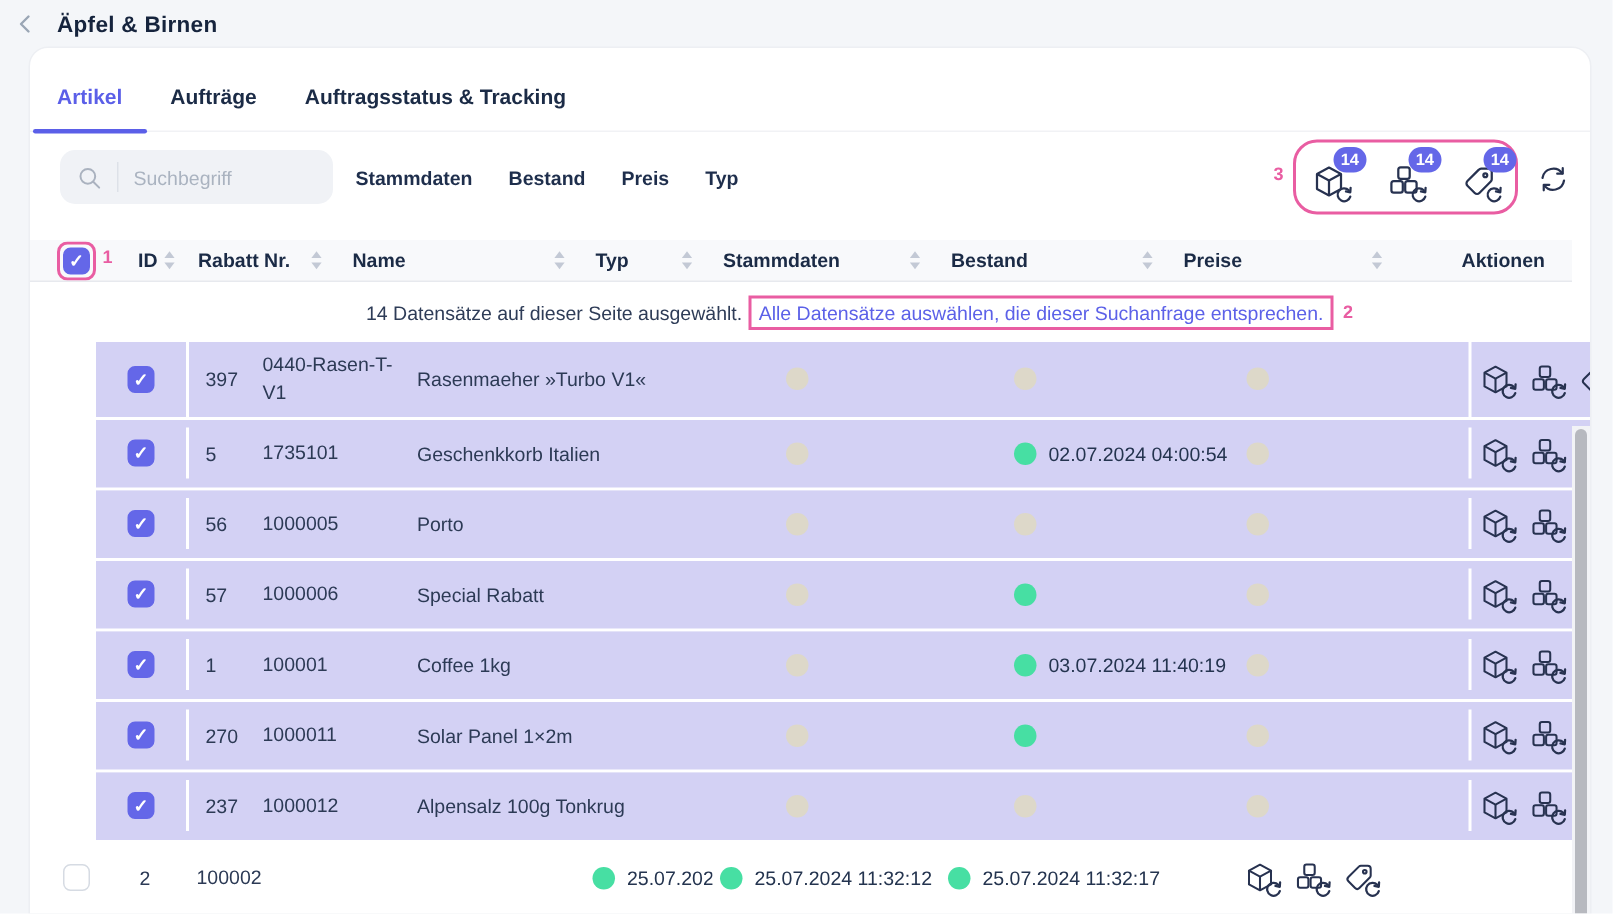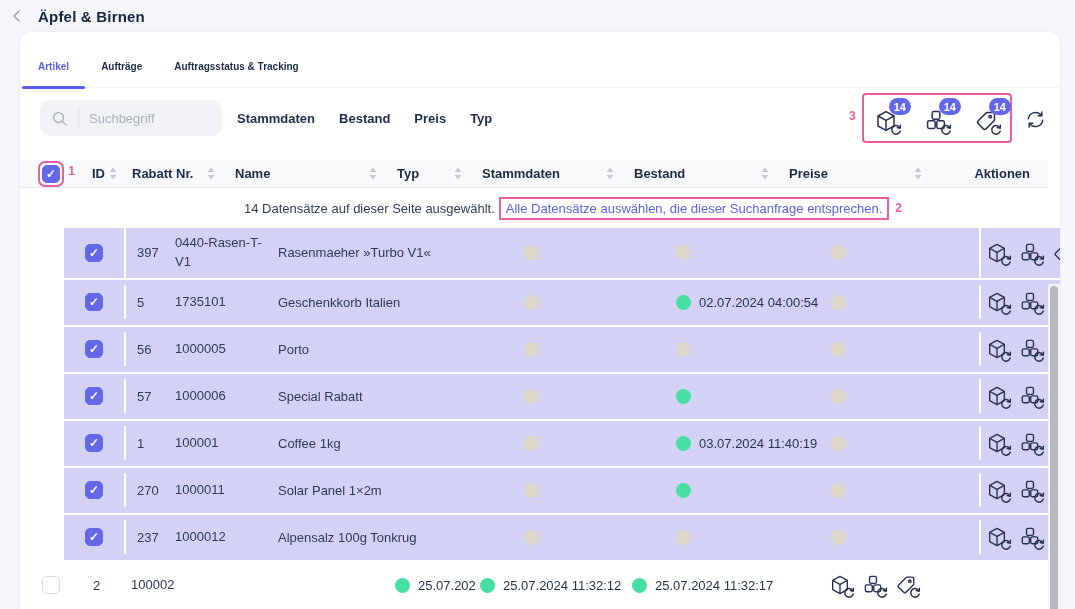--- a/index.html
+++ b/index.html
@@ -9,36 +9,36 @@
   
   .topbar { height:32px; display:flex; align-items:center; gap:14px; padding-left:10px; }
   .back-btn { width:14px; height:14px; display:flex; align-items:center; justify-content:center; cursor:pointer; }
   .page-title { font-size:15px; font-weight:700; color:#16243d; letter-spacing:.2px; }
 
   
   .card { position:absolute; left:20px; top:32px; width:1040px; height:577px; background:#fff; border-radius:12px 12px 0 0; overflow:hidden; box-shadow:0 0 0 1px rgba(20,30,60,.03); }
 
   
   .tabs { height:56px; display:flex; align-items:flex-end; padding-left:2px; border-bottom:1px solid #f1f2f5; }
-  .tab { padding:0 16px 15px; font-size:10px; font-weight:700; color:#1b2b46; position:relative; cursor:pointer; }
+  .tab { padding:0 16px 15px; font-size:14px; font-weight:700; color:#1b2b46; position:relative; cursor:pointer; }
   .tab.active { color:#5b5fe8; }
   .tab.active::after { content:""; position:absolute; left:0; right:0; bottom:-2px; height:3px; background:#5b5fe8; border-radius:3px; }
 
   
   .toolbar { height:60px; display:flex; align-items:center; padding:0 12px 0 20px; }
   .search-box { width:182px; height:36px; background:#f0f2f6; border-radius:10px; display:flex; align-items:center; }
   .search-ico { width:38px; display:flex; justify-content:center; color:#aab2bf; }
   .search-sep { width:1px; height:20px; background:#dde1e8; }
   .search-box input { flex:1; min-width:0; border:none; outline:none; background:transparent; padding:0 10px; font-size:13px; font-family:inherit; color:#2c3a55; }
   .search-box input::placeholder { color:#aab3c0; }
   .filters { display:flex; gap:24px; margin-left:15px; }
   .filter-item { font-weight:600; color:#1e2e4c; cursor:pointer; white-space:nowrap; }
 
   .sync-wrap { margin-left:auto; position:relative; }
-  .anno-box { border:2px solid #e95da2; border-radius:4px; }
+  .anno-box { border:2px solid #e95da2; border-radius:16px; }
   .sync-group { display:flex; gap:26px; padding:14px 12px 8px 10px; }
   .sync-btn { position:relative; width:24px; height:24px; cursor:pointer; color:#273250; }
   .badge { position:absolute; top:-11px; right:-13px; min-width:22px; height:17px; background:#6467e8; color:#fff; font-size:11px; font-weight:700; border-radius:9px; display:flex; align-items:center; justify-content:center; padding:0 5px; }
   .marker { color:#e95da2; font-weight:700; font-size:12px; }
   .marker-3 { position:absolute; left:-13px; top:16px; }
   .refresh-btn { width:20px; height:20px; margin:6px 2px 0 14px; cursor:pointer; color:#273250; }
 
   
   .table-wrap { position:relative; margin-top:12px; }
   .grid { display:grid; grid-template-columns:62px 43px 103px 162px 85px 152px 155px 153px 113px; width:1028px; }

